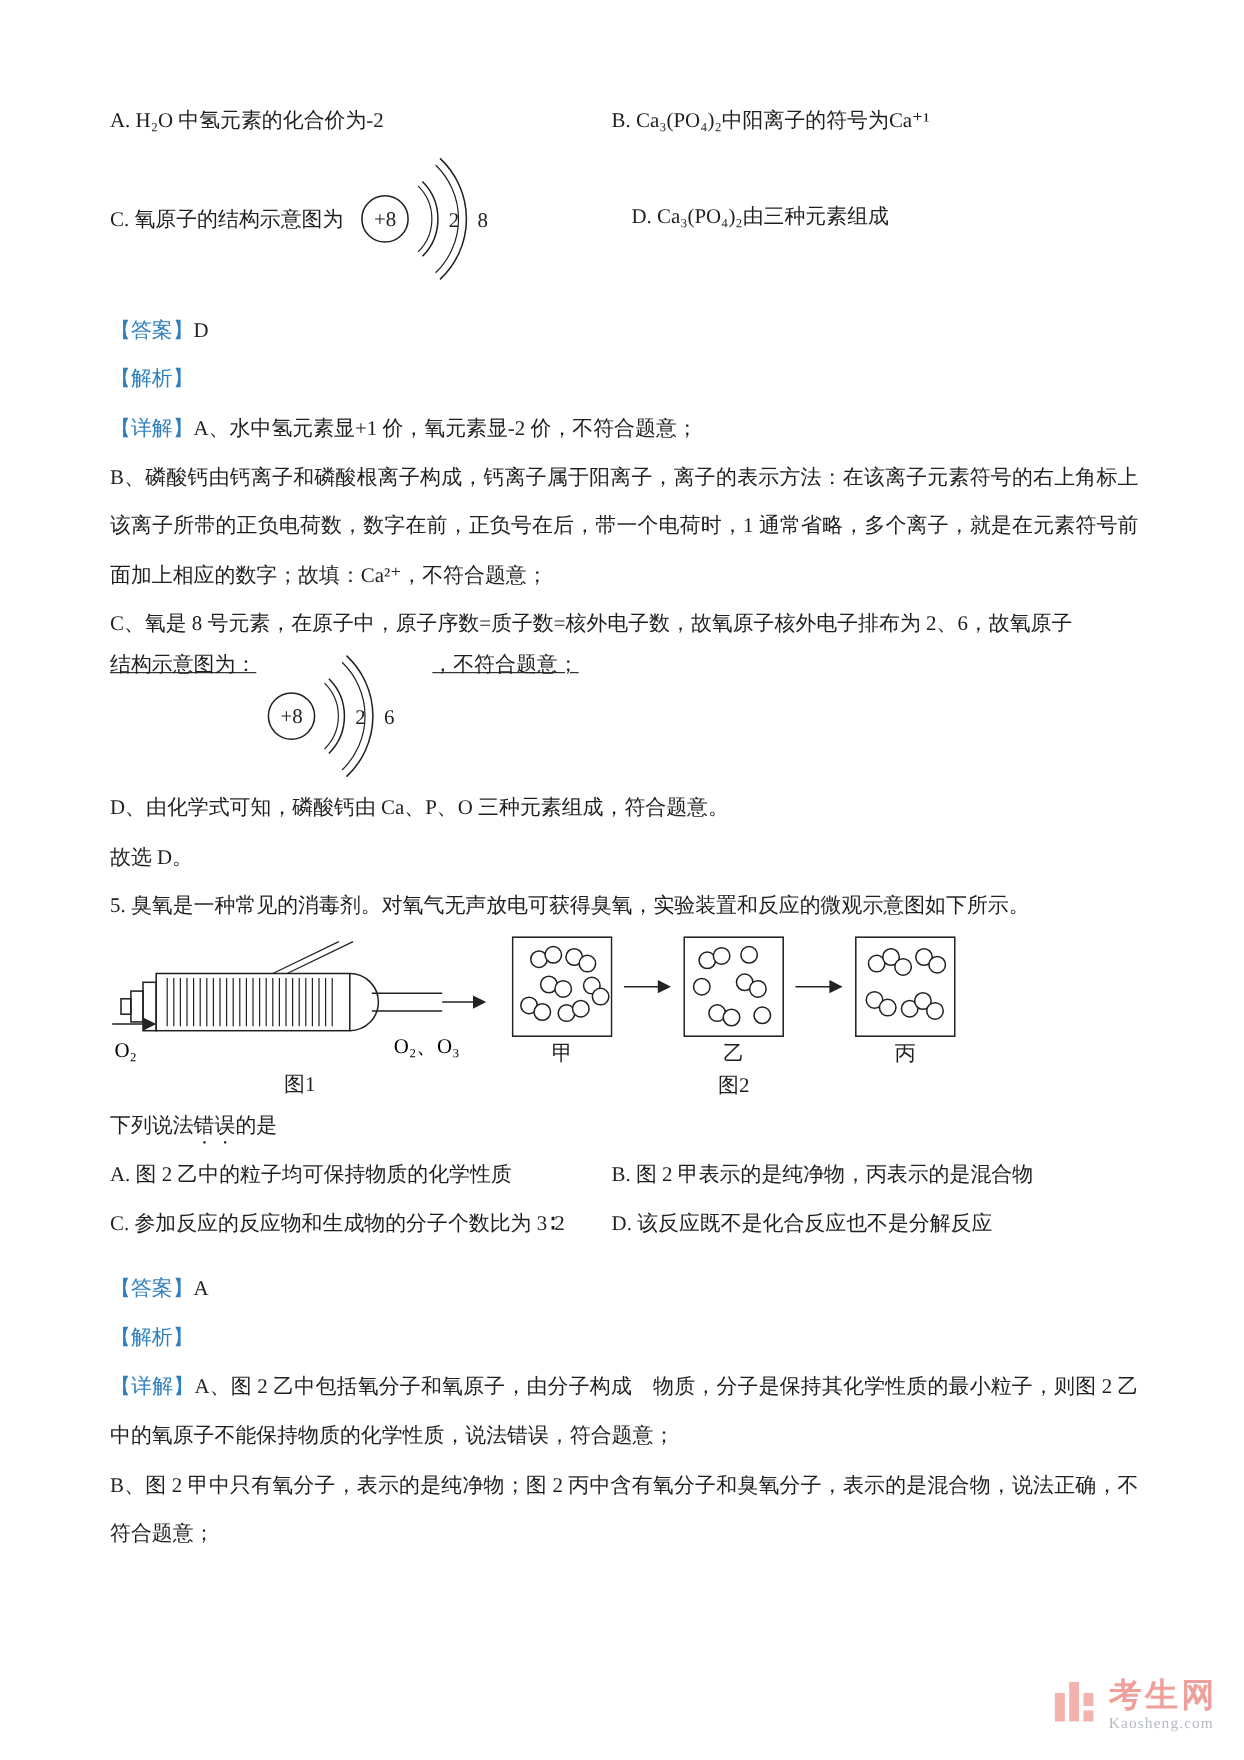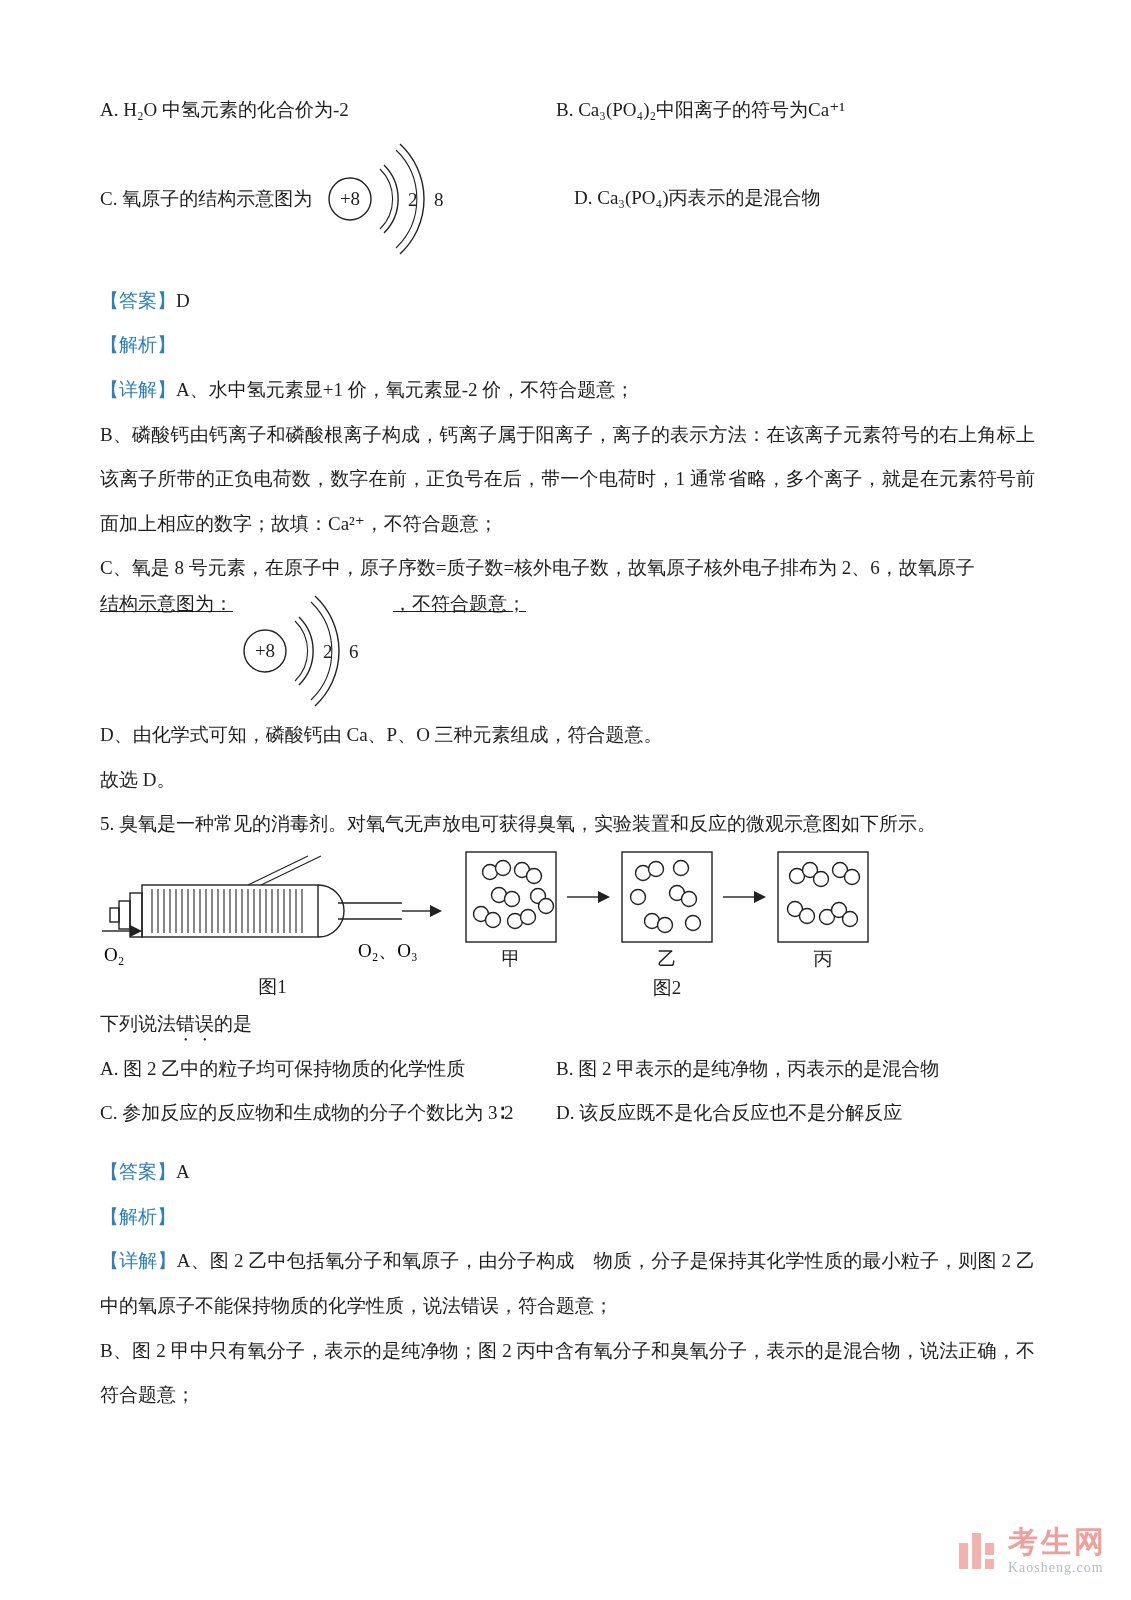--- a/index.html
+++ b/index.html
@@ -33,21 +33,21 @@
   .box-label{line-height:1.5;margin-top:2px;}
   .rx-arrow{margin-top:38px;}
   .emph{
     text-emphasis-style:dot;
     text-emphasis-position:under left;
     -webkit-text-emphasis-style:dot;
     -webkit-text-emphasis-position:under;
   }
   .watermark{
     position:absolute;right:24px;bottom:24px;
-    display:flex;align-items:center;gap:9px;opacity:.9;
+    display:flex;align-items:flex-start;gap:9px;opacity:.9;
   }
   .wm-text{display:flex;flex-direction:column;line-height:1.15;}
   .wm-name{font-size:30px;color:var(--wm-red);opacity:.62;letter-spacing:3px;font-weight:bold;}
   .wm-domain{font-size:14px;color:var(--wm-gray);letter-spacing:1px;}
   svg{display:block;}
   svg .ink{stroke:#222;fill:none;stroke-width:1.4;}
   svg .inkthin{stroke:#222;fill:none;stroke-width:1.1;}
   svg .fillink{fill:#222;stroke:none;}
   svg .molecule{stroke:#222;fill:#ffffff;stroke-width:1.4;}
   svg text{font-size:19px;}
@@ -69,21 +69,21 @@
         <circle class="ink" cx="32" cy="60" r="21"></circle>
         <text x="32" y="66" text-anchor="middle" font-size="17">+8</text>
         <path class="ink" d="M 66,26 A 48,48 0 0 1 66,94"></path>
         <path class="inkthin" d="M 62,30 A 42,42 0 0 1 62,90"></path>
         <text x="90" y="67">2</text>
         <path class="ink" d="M 82,5 A 75,75 0 0 1 82,115"></path>
         <path class="inkthin" d="M 78,11 A 68,68 0 0 1 78,109"></path>
         <text x="116" y="67">8</text>
       </svg>
     </div>
-    <div class="line">D. Ca₃(PO₄)丙表示的是混合物</div>
+    <div class="line">D. Ca₃(PO₄)₂由三种元素组成</div>
   </div>
 
   <div class="answer-line">
     <span class="tag">【答案】</span><span>D</span>
   </div>
 
   <div class="line">
     <span class="tag">【解析】</span>
   </div>
 

